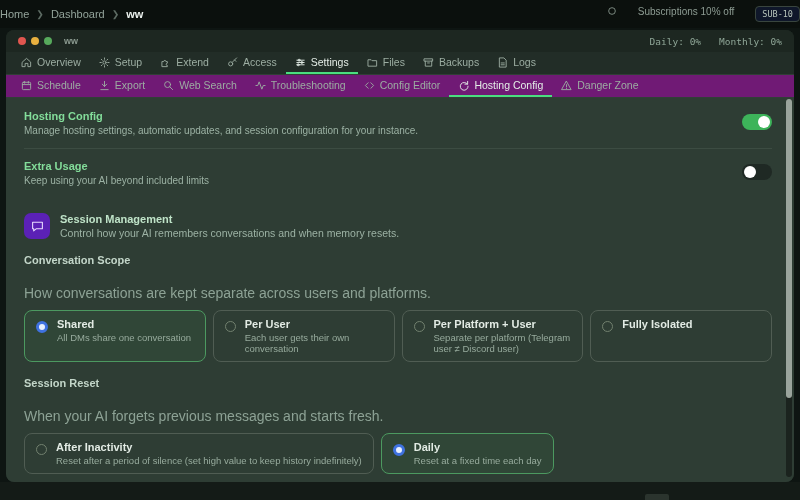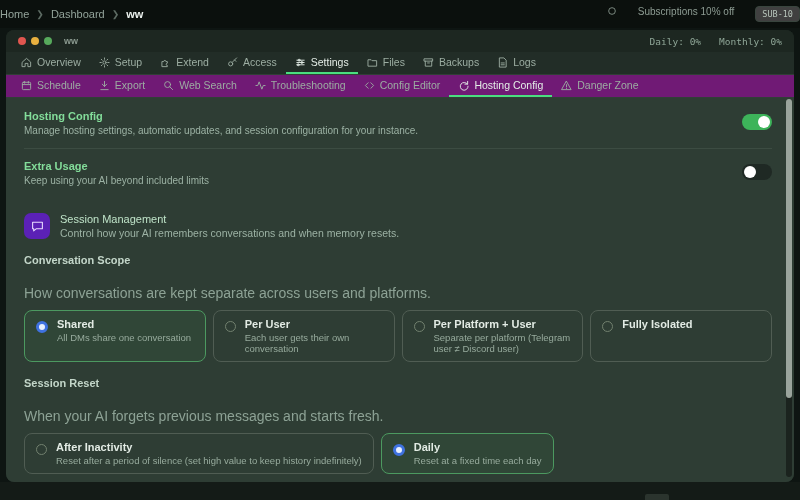--- a/index.html
+++ b/index.html
@@ -7,21 +7,21 @@
               font-family:"Liberation Sans", sans-serif; }
 
   
   .topbar { height:28px; display:flex; align-items:center; justify-content:space-between;
             padding:0 0; background:#0b100d; }
   .crumbs { display:flex; gap:7px; align-items:center; font-size:11px; color:#93a39a; }
   .crumb-sep { color:#5d6b63; font-size:9px; }
   .crumb-current { color:#edf3ef; font-weight:700; }
   .promo { display:flex; align-items:flex-start; gap:21px; font-size:10px; color:#8d9c93; }
   .promo svg { width:10px; height:10px; stroke:#8d9c93; fill:none; stroke-width:2; }
-  .promo-badge { background:#404040; border:1px solid #39453e; color:#b7c4ba;
+  .promo-badge { background:#0f172a; border:1px solid #39453e; color:#b7c4ba;
                  font-family:"DejaVu Sans Mono", monospace; font-size:8.5px;
                  padding:2px 6px; border-radius:4px; }
 
   
   .window { margin:2px 6px 0; height:452px; background:#1e2822; border-radius:8px;
             position:relative; overflow:hidden; }
   .win-header { height:22px; background:#1d2721; display:flex; align-items:center; padding:0 12px; }
   .dots { display:flex; gap:5px; }
   .dot { width:8px; height:8px; border-radius:50%; }
   .dot.red{background:#e0564f}.dot.yellow{background:#e8b03f}.dot.green{background:#57a95c}
@@ -53,21 +53,21 @@
   .toggle.on .knob  { right:2px; }
   .toggle.off .knob { left:2px; }
 
   .divider { border-top:1px solid #3c4c42; margin:12px 0 11px; }
 
   .sm-head { display:flex; gap:10px; margin-top:27px; align-items:flex-start; }
   .sm-icon { width:26px; height:26px; border-radius:7px; background:#5b21b6; flex:none;
              display:flex; align-items:center; justify-content:center; }
   .sm-icon svg { width:13px; height:13px; stroke:#e9dcff; fill:none; stroke-width:2;
                  stroke-linejoin:round; }
-  .sm-title { font-size:11px; font-weight:400; color:#bfe3c8; }
+  .sm-title { font-size:11px; font-weight:700; color:#bfe3c8; }
   .sm-desc { font-size:10.5px; color:#9cb2a4; margin-top:2px; }
 
   .group-label { margin-top:15px; font-size:11px; font-weight:600; color:#c3d6c9; }
   .group-desc  { font-size:14px; color:#8da295; margin-top:19px; }
 
   .scope-grid { display:grid; grid-template-columns:1fr 1fr 1fr 1fr; gap:7px; margin-top:9px; }
   .opt-card { border:1px solid #505d53; border-radius:8px; padding:7px 11px;
               display:flex; gap:9px; align-items:flex-start; }
   .opt-card.selected { border-color:#4c9960; background:rgba(64,160,90,0.10); }
   .radio { width:11px; height:11px; border-radius:50%; border:1.5px solid #72816f;

